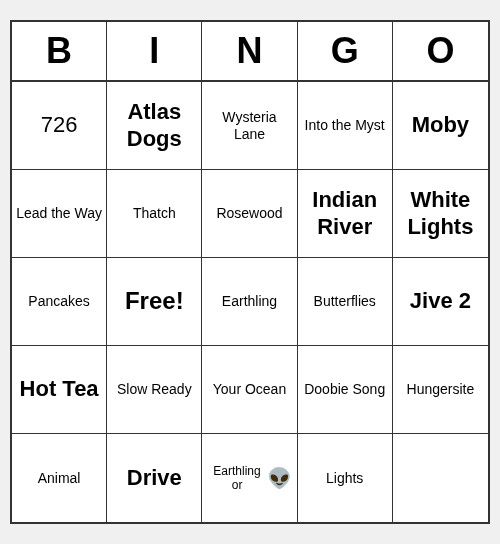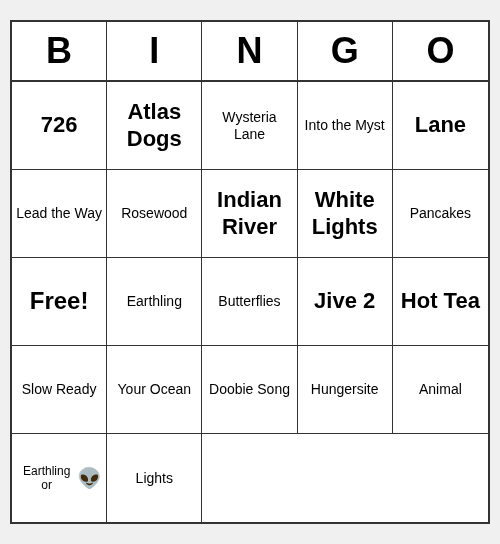--- a/index.html
+++ b/index.html
@@ -63,21 +63,21 @@
     .bingo-cell:nth-child(5n) {
       border-right: none;
     }
 
     .bingo-cell:nth-child(n+21) {
       border-bottom: none;
     }
 
     .bingo-cell.large-text {
       font-size: 22px;
-      font-weight: bold;
+      font-weight: normal;
     }
 
     .bingo-cell.medium-large {
       font-size: 22px;
       font-weight: bold;
     }
 
     .bingo-cell.free {
       font-size: 24px;
       font-weight: bold;
@@ -110,24 +110,27 @@
       <div class="bingo-cell medium-large">
         <span>Atlas Dogs</span>
       </div>
       <div class="bingo-cell">
         <span>Wysteria Lane</span>
       </div>
       <div class="bingo-cell">
         <span>Into the Myst</span>
       </div>
       <div class="bingo-cell medium-large">
-        <span>Lane</span>
+        <span>Moby</span>
       </div>
       <div class="bingo-cell">
         <span>Lead the Way</span>
+      </div>
+      <div class="bingo-cell">
+        <span>Thatch</span>
       </div>
       <div class="bingo-cell">
         <span>Rosewood</span>
       </div>
       <div class="bingo-cell medium-large">
         <span>Indian River</span>
       </div>
       <div class="bingo-cell medium-large">
         <span>White Lights</span>
       </div>
@@ -157,20 +160,23 @@
       </div>
       <div class="bingo-cell">
         <span>Doobie Song</span>
       </div>
       <div class="bingo-cell">
         <span>Hungersite</span>
       </div>
       <div class="bingo-cell">
         <span>Animal</span>
       </div>
+      <div class="bingo-cell medium-large">
+        <span>Drive</span>
+      </div>
       <div class="bingo-cell">
         <span style="font-size: 12px;">Earthling or</span>
         <span class="emoji">👽</span>
       </div>
       <div class="bingo-cell">
         <span>Lights</span>
       </div>
     </div>
 </div>
 

